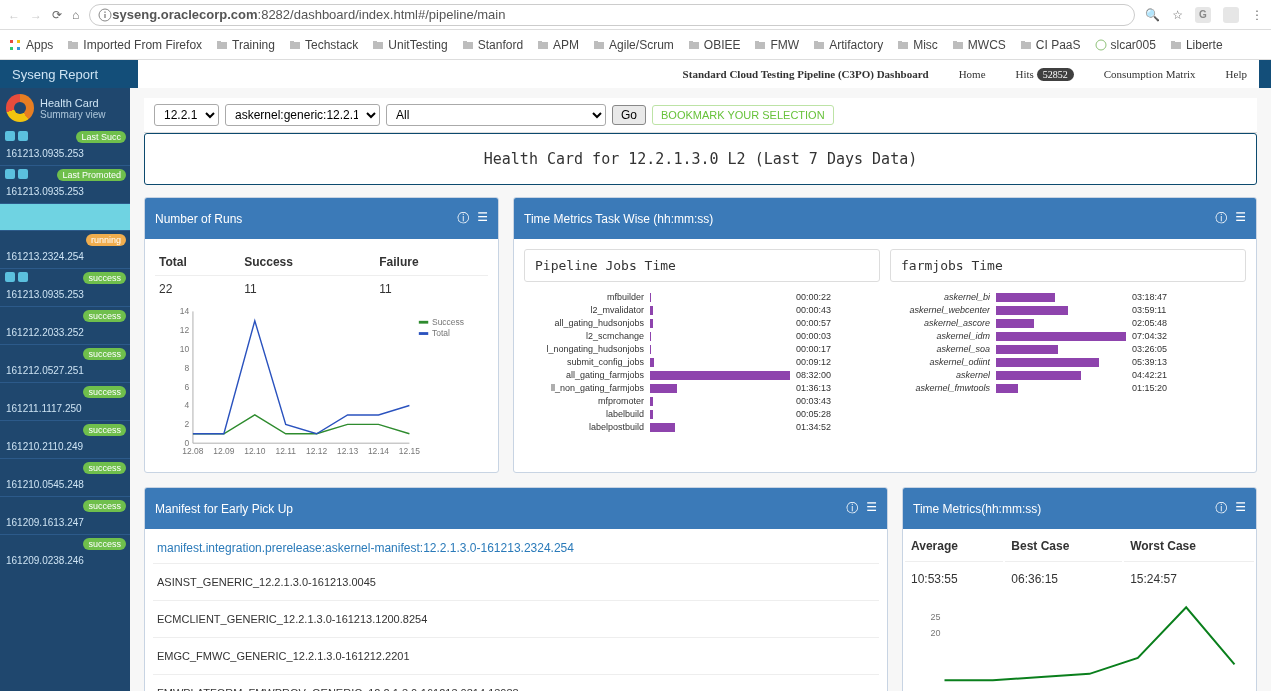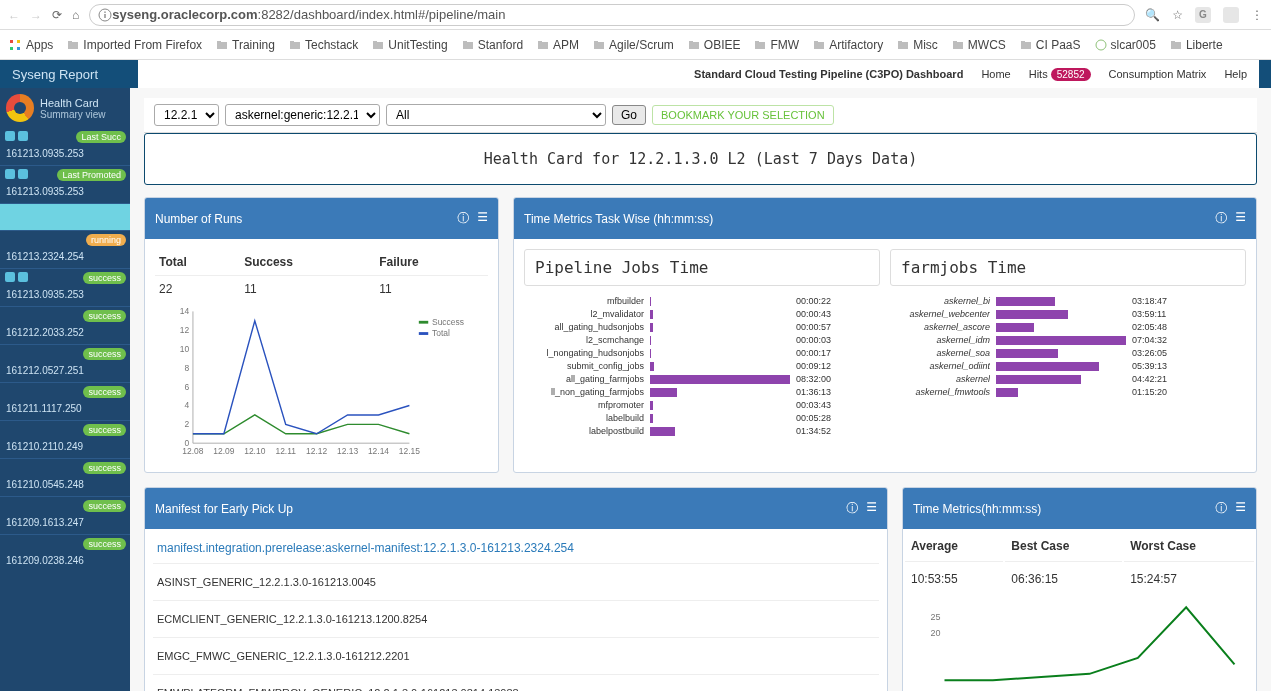--- a/index.html
+++ b/index.html
@@ -22,24 +22,24 @@
   .bm svg           { flex: none; }
   .apps-icon        { width: 14px; height: 14px; background-image: radial-gradient(#e74c3c 33%, transparent 0),
                         radial-gradient(#f1c40f 33%, transparent 0),
                         radial-gradient(#2ecc71 33%, transparent 0),
                         radial-gradient(#3498db 33%, transparent 0);
                       background-size: 7px 7px; background-position: 0 0, 7px 0, 0 7px, 7px 7px; background-repeat: no-repeat; }
 
   
   .app-header       { display: flex; align-items: center; height: 28px; background: #134e79; color: #fff; padding: 0 12px; }
   .app-title        { font-size: 13px; color: #cde3f3; flex: 0 0 130px; }
-  .header-right     { flex: 1; display: flex; align-items: center; justify-content: flex-end; gap: 18px; font-size: 11px; color: #333; background: #fff; height: 100%; padding: 0 12px; margin-left: -4px; }
+  .header-right     { flex: 1; display: flex; align-items: center; justify-content: flex-end; gap: 30px; font-size: 11px; color: #333; background: #fff; height: 100%; padding: 0 12px; margin-left: -4px; font-family: Liberation Serif, serif; }
   .header-right .title{ font-weight: bold; }
   .link             { color: #333; cursor: pointer; }
-  .pill-green       { background: #be185d; color: #fff; border-radius: 8px; padding: 1px 6px; font-size: 10px; }
+  .pill-green       { background: #404040; color: #fff; border-radius: 8px; padding: 1px 6px; font-size: 10px; }
 
   
   .filter-bar       { display: flex; align-items: center; gap: 6px; padding: 6px 10px; background: #fff; border-bottom: 1px solid #ddd; }
   .filter-bar select{ font: inherit; border: 1px solid #aaa; border-radius: 3px; padding: 2px 5px; background: #fff; }
   .go-btn           { border: 1px solid #888; background: #e9e9e9; padding: 2px 8px; border-radius: 3px; cursor: pointer; }
   .bookmark-btn     { color: #67c23a; background: #fff; border: 1px solid #bde3a6; padding: 3px 8px; border-radius: 3px; cursor: pointer; font-size: 11px; }
 
   
   .app-body         { display: flex; }
   .sidebar          { flex: 0 0 130px; background: #1f476e; color: #cde3f3; font-size: 11px; min-height: 630px; }
@@ -64,21 +64,21 @@
   .panel-hd .t      { flex: 1; }
   .panel-icons      { display: flex; gap: 8px; }
   .panel-bd         { padding: 10px; font-size: 12px; }
 
   table.stats       { width: 100%; border-collapse: collapse; }
   table.stats th    { text-align: left; font-weight: bold; padding: 6px 4px; border-bottom: 1px solid #eee; font-size: 12px; }
   table.stats td    { padding: 6px 4px; }
 
   .split            { display: flex; gap: 10px; }
   .half             { flex: 1; }
-  .sub-title        { border: 1px solid #ddd; border-radius: 3px; padding: 8px 10px; font-family: Menlo, Consolas, monospace; font-size: 16px; margin-bottom: 10px; }
+  .sub-title        { border: 1px solid #ddd; border-radius: 3px; padding: 8px 10px; font-family: Menlo, Consolas, monospace; font-size: 13px; margin-bottom: 10px; }
 
   
   .hbar-row         { display: flex; align-items: center; gap: 6px; font-size: 9px; margin: 3px 0; }
   .hbar-label       { flex: 0 0 120px; text-align: right; color: #333; white-space: nowrap; overflow: hidden; text-overflow: ellipsis; }
   .hbar-track       { flex: 0 0 140px; height: 9px; position: relative; }
   .hbar-fill        { position: absolute; left: 0; top: 0; bottom: 0; background: #8e44ad; }
   .hbar-val         { color: #333; }
 
   .hbar-label.w     { flex: 0 0 100px; font-style: italic; }
   .hbar-track.w     { flex: 0 0 130px; }

